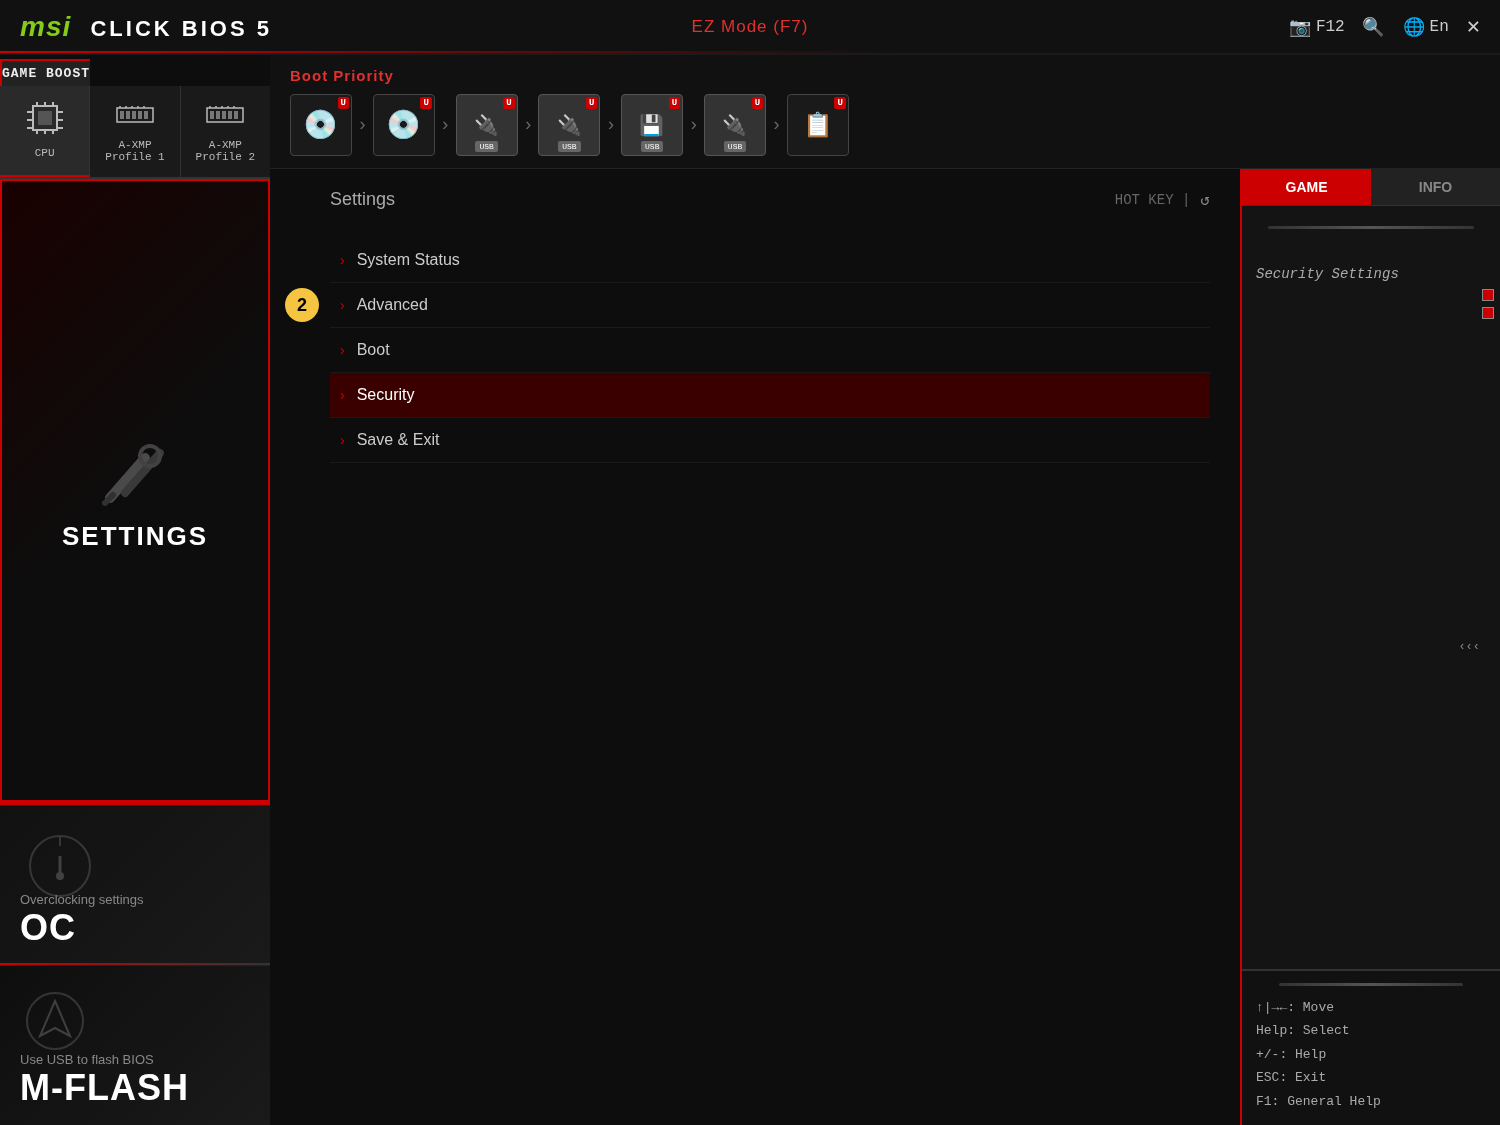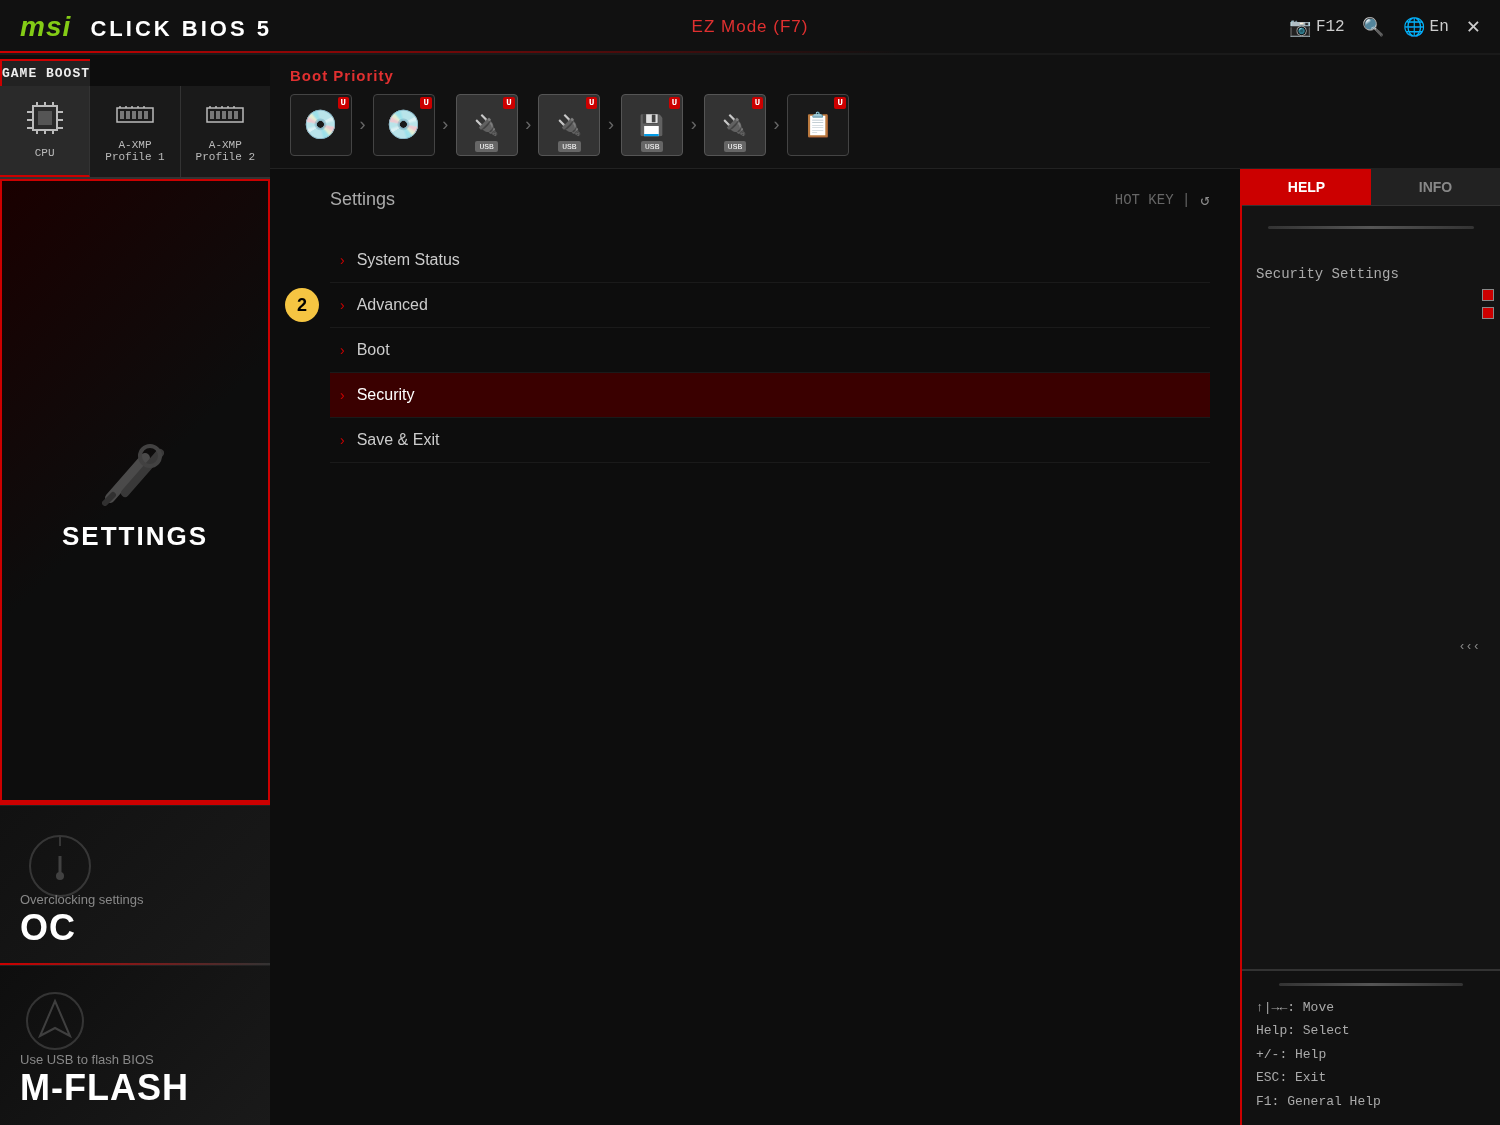--- a/index.html
+++ b/index.html
@@ -332,20 +332,21 @@
       background: #222;
       color: #888;
     }
     .right-panel-content {
       flex: 1;
       padding: 14px;
       color: #aaa;
       font-size: 14px;
       font-family: 'Courier New', monospace;
       line-height: 1.6;
+      font-style: italic;
     }
     .right-panel-divider {
       width: 80%;
       height: 3px;
       background: linear-gradient(to right, #333, #555, #333);
       margin: 8px auto;
       border-radius: 2px;
     }
     .right-panel-footer {
       padding: 12px 14px;
@@ -600,21 +601,21 @@
           <div class="menu-item">
             <span class="menu-arrow">›</span>
             <span class="menu-label">Save &amp; Exit</span>
           </div>
 
         </div>
       </div>
 
       <div class="right-panel" style="position:relative;">
         <div class="right-panel-tabs">
-          <div class="right-tab active">HELP</div>
+          <div class="right-tab active">GAME</div>
           <div class="right-tab inactive">INFO</div>
         </div>
 
         <div style="padding:12px 0;">
           <div class="right-panel-divider"></div>
         </div>
 
         <div class="right-panel-content">Security Settings</div>
 
         <div style="position:absolute; right:6px; top:120px; display:flex; flex-direction:column; gap:6px;">

